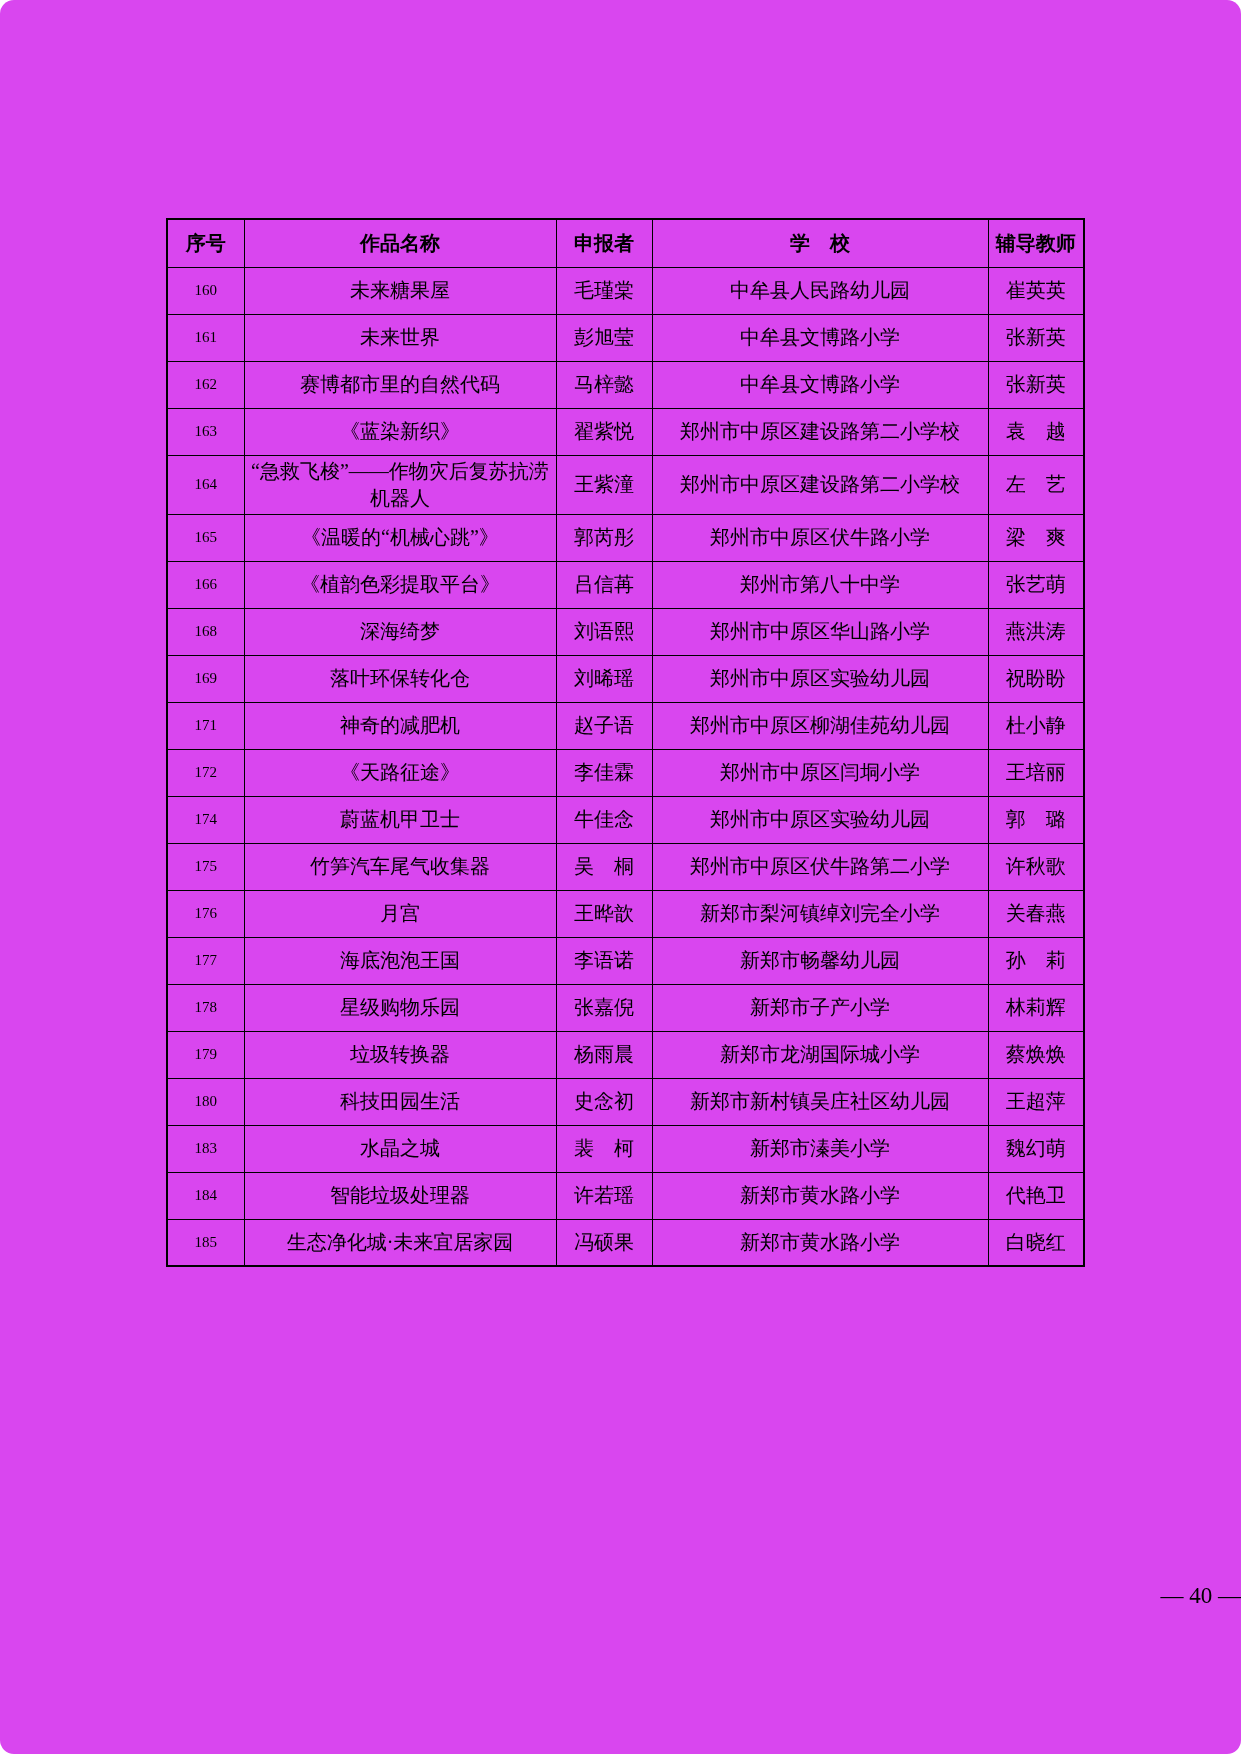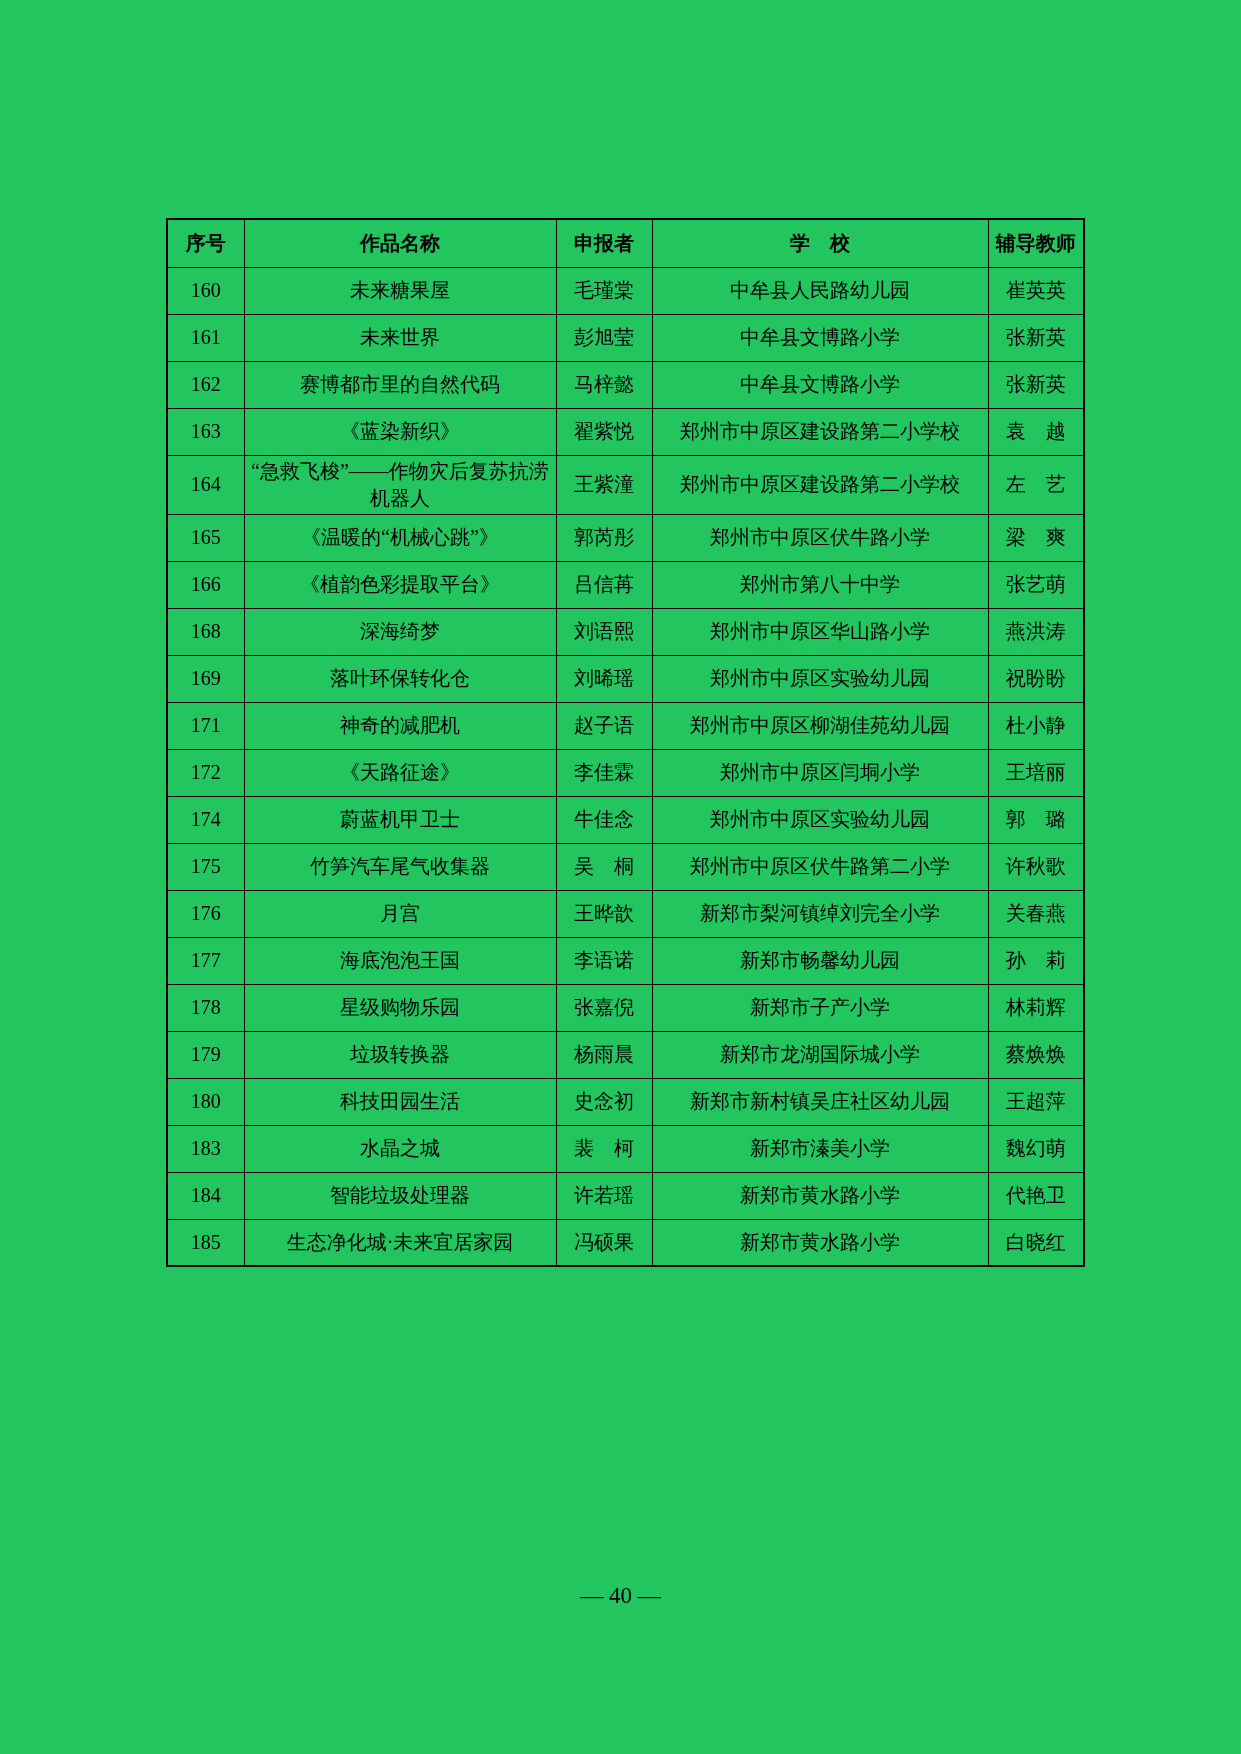--- a/index.html
+++ b/index.html
@@ -5,22 +5,23 @@
   html,body{margin:0;padding:0;}
   body{
     background:#ffffff;
     font-family:"Liberation Serif","DejaVu Serif",serif;
     color:#000;
   }
   .page{
     position:relative;
     width:1241px;
     height:1754px;
-    background:#22c55e;
+    background:#d946ef;
     overflow:hidden;
+    border-radius:14px;
   }
   table.award-table{
     position:absolute;
     left:166px;
     top:218px;
     width:917px;
     border-collapse:collapse;
     table-layout:fixed;
     border:2px solid #000;
   }
@@ -39,28 +40,28 @@
     overflow:hidden;
   }
   .award-table thead tr{height:48px;}
   .award-table tbody tr{height:47px;}
   .award-table th{
     font-family:"Liberation Sans","DejaVu Sans",sans-serif;
     font-weight:bold;
     font-size:20px;
   }
   .award-table td.cell-no{
-    font-size:20px;
+    font-size:15px;
   }
   .page-number{
     position:absolute;
     top:1583px;
     left:0;
     width:100%;
-    text-align:center;
+    text-align:right;
     font-size:23px;
     font-family:"Liberation Serif","DejaVu Serif",serif;
   }
 </style>
 </head>
 <body>
 
 <div class="page">
 
   <table class="award-table">

